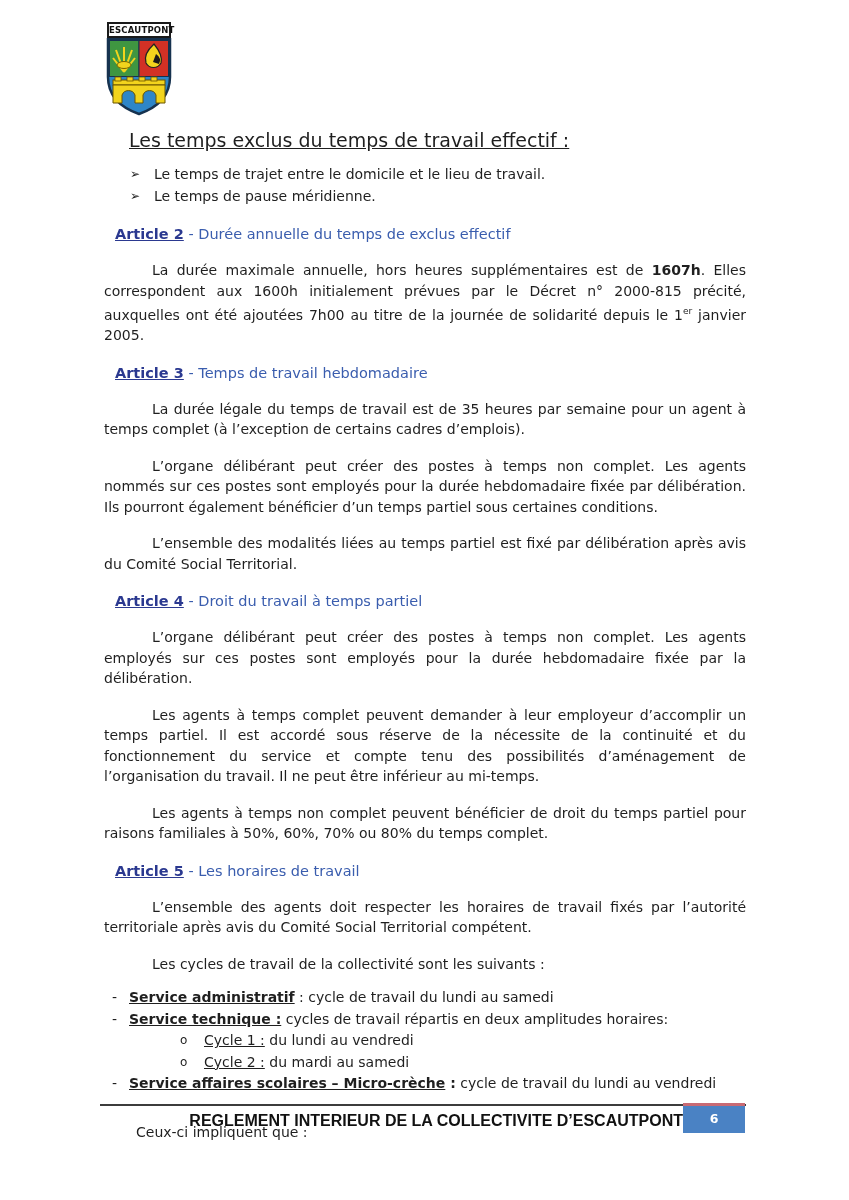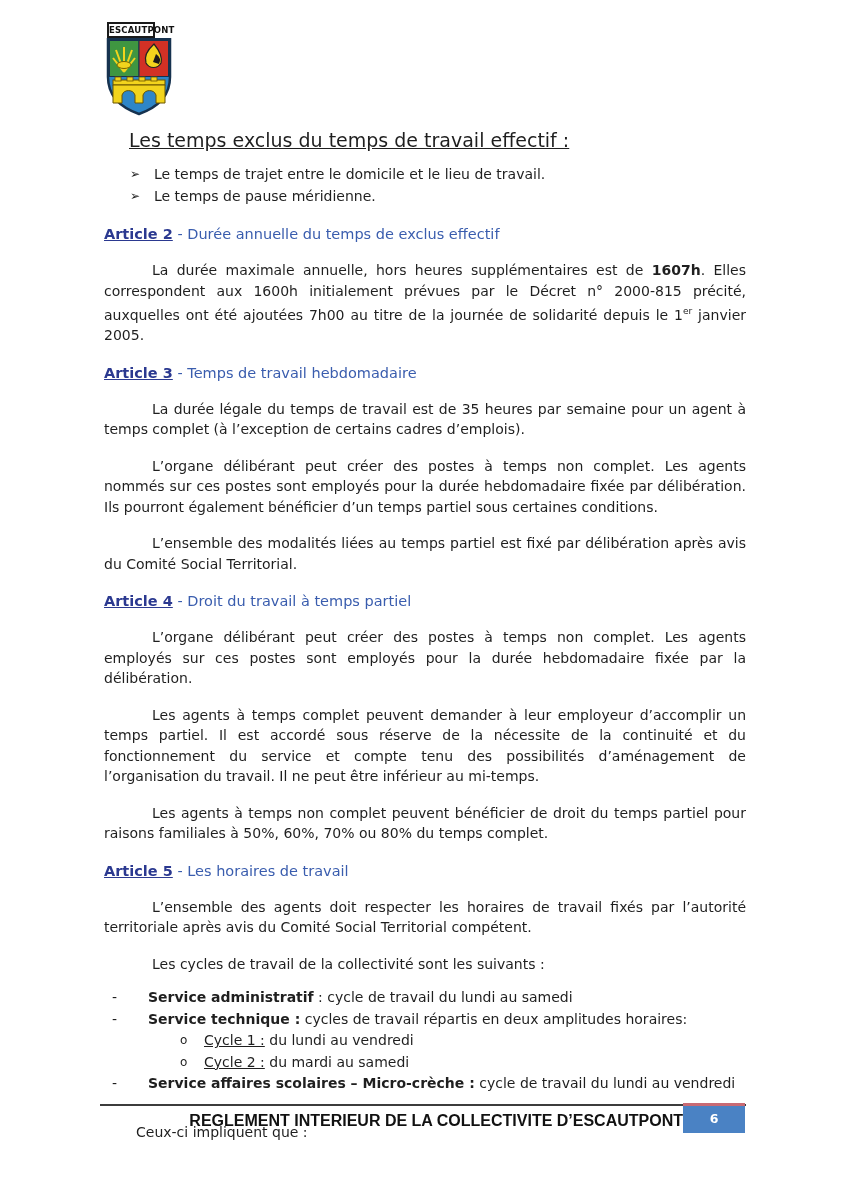--- a/index.html
+++ b/index.html
@@ -5,42 +5,42 @@
   html,body{margin:0;padding:0;}
   body{
     width:849px;height:1200px;position:relative;background:#ffffff;
     font-family:"DejaVu Sans","Liberation Sans",sans-serif;
     color:#1f1f1f;font-size:14px;overflow:hidden;
   }
   .content{position:absolute;left:104px;top:0;width:642px;}
   
   .logo{margin-top:22px;width:70px;}
   .logo .banner{
-    box-sizing:border-box;width:48px;margin-left:3px;border:2px solid #1a1a1a;
+    box-sizing:border-box;width:64px;margin-left:3px;border:2px solid #1a1a1a;
     background:#fff;color:#111;font-size:8.5px;font-weight:bold;text-align:center;
     letter-spacing:0.2px;padding:1px 0;font-family:"DejaVu Sans",sans-serif;
   }
   
   .intro-heading{margin:10px 0 0 25px;font-size:19px;text-decoration:underline;}
   .arrow-list{margin:12px 0 0 0;padding:0;list-style:none;}
   .arrow-list li{position:relative;padding-left:50px;line-height:22px;}
   .arrow-list .marker{position:absolute;left:26px;top:0;font-size:12px;color:#222;}
   
   h2.article{margin:17px 0 0 0;font-size:14.5px;font-weight:normal;line-height:20px;}
-  h2.article .alabel{font-weight:bold;text-decoration:underline;color:#2b3990;}
+  h2.article .alabel{font-weight:bold;text-decoration:underline;color:#2b3990;margin-left:11px;}
   h2.article .atitle{color:#3a5dae;}
   
   p.para{margin:16px 0 0 0;line-height:20.5px;text-align:justify;text-indent:48px;}
   p.para .b{font-weight:bold;}
   sup{font-size:9px;}
   
   .svc-list{margin:13px 0 0 0;}
   .svc{position:relative;padding-left:25px;line-height:21.5px;}
   .svc .marker{position:absolute;left:8px;top:0;}
-  .svc .nm{font-weight:bold;margin-left:19px;}
+  .svc .nm{font-weight:bold;text-decoration:underline;}
   .svc .nm2{font-weight:bold;}
   .cyc{position:relative;padding-left:100px;line-height:21.5px;}
   .cyc .marker{position:absolute;left:76px;top:0;font-size:12px;}
   .cyc .nm{text-decoration:underline;}
   .closing{margin:27px 0 0 32px;line-height:20px;}
   
   .footer-rule{position:absolute;left:100px;top:1104px;width:646px;height:0;border-top:2px solid #3c3c3c;}
   .footer-title{position:absolute;left:104px;top:1112px;width:579px;text-align:right;
     font-weight:bold;font-size:16px;color:#111;font-family:"Liberation Sans",sans-serif;}
   .page-box{position:absolute;left:683px;top:1103px;width:62px;height:30px;

